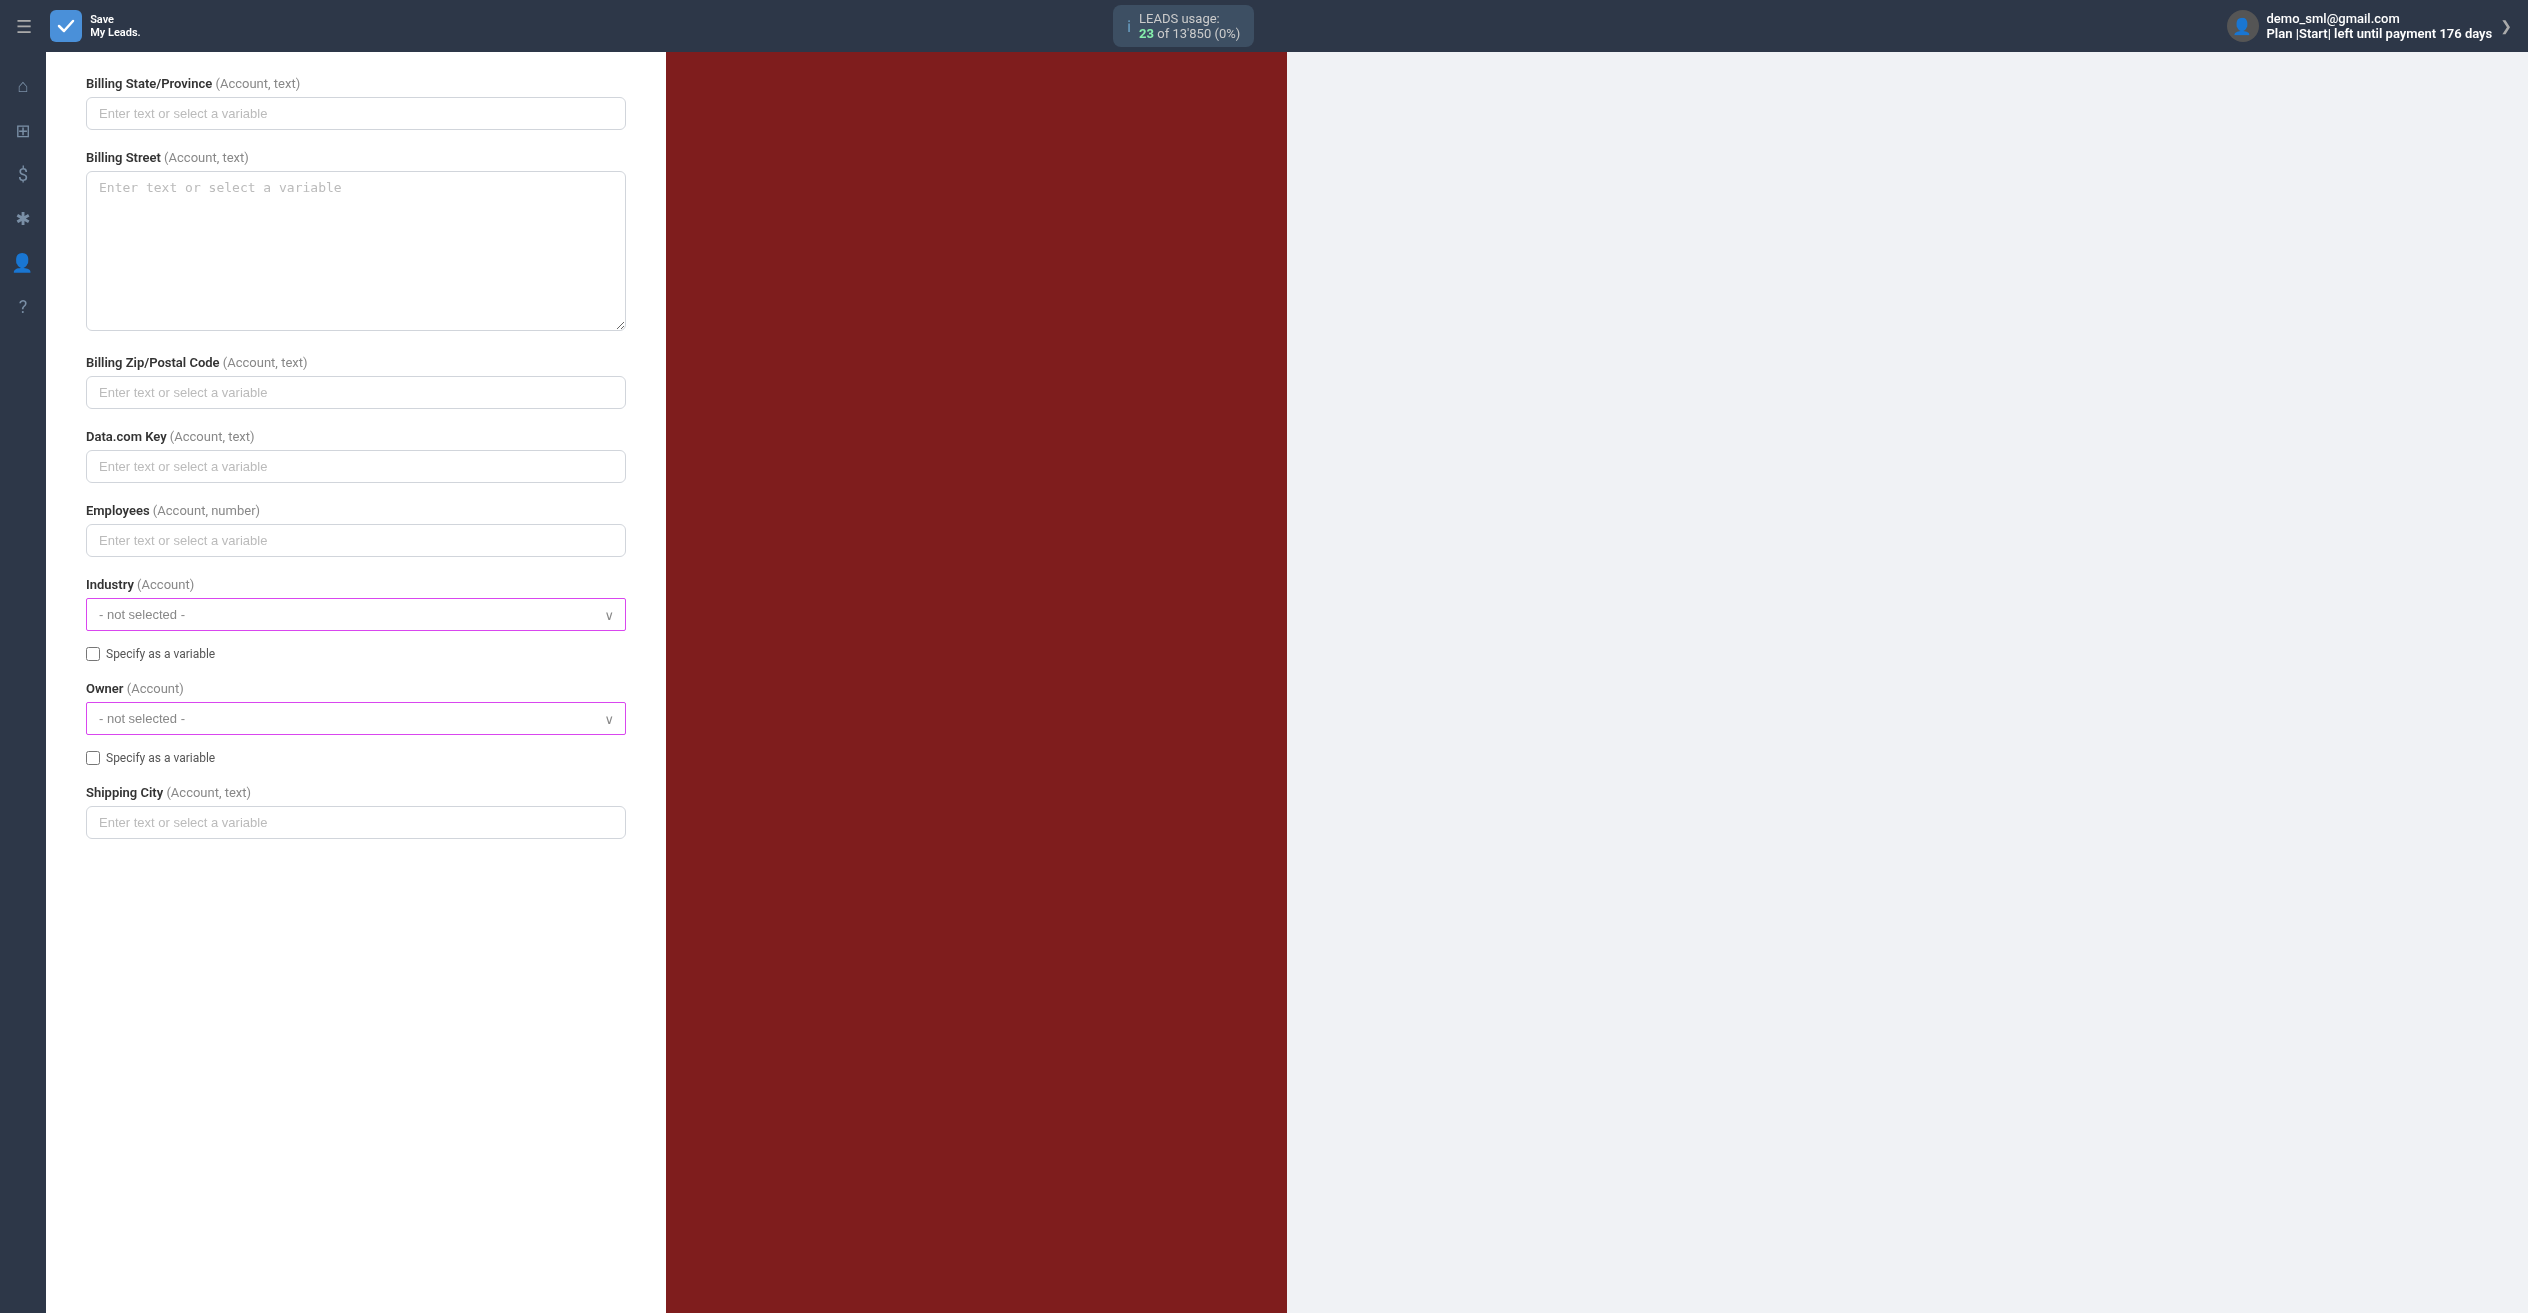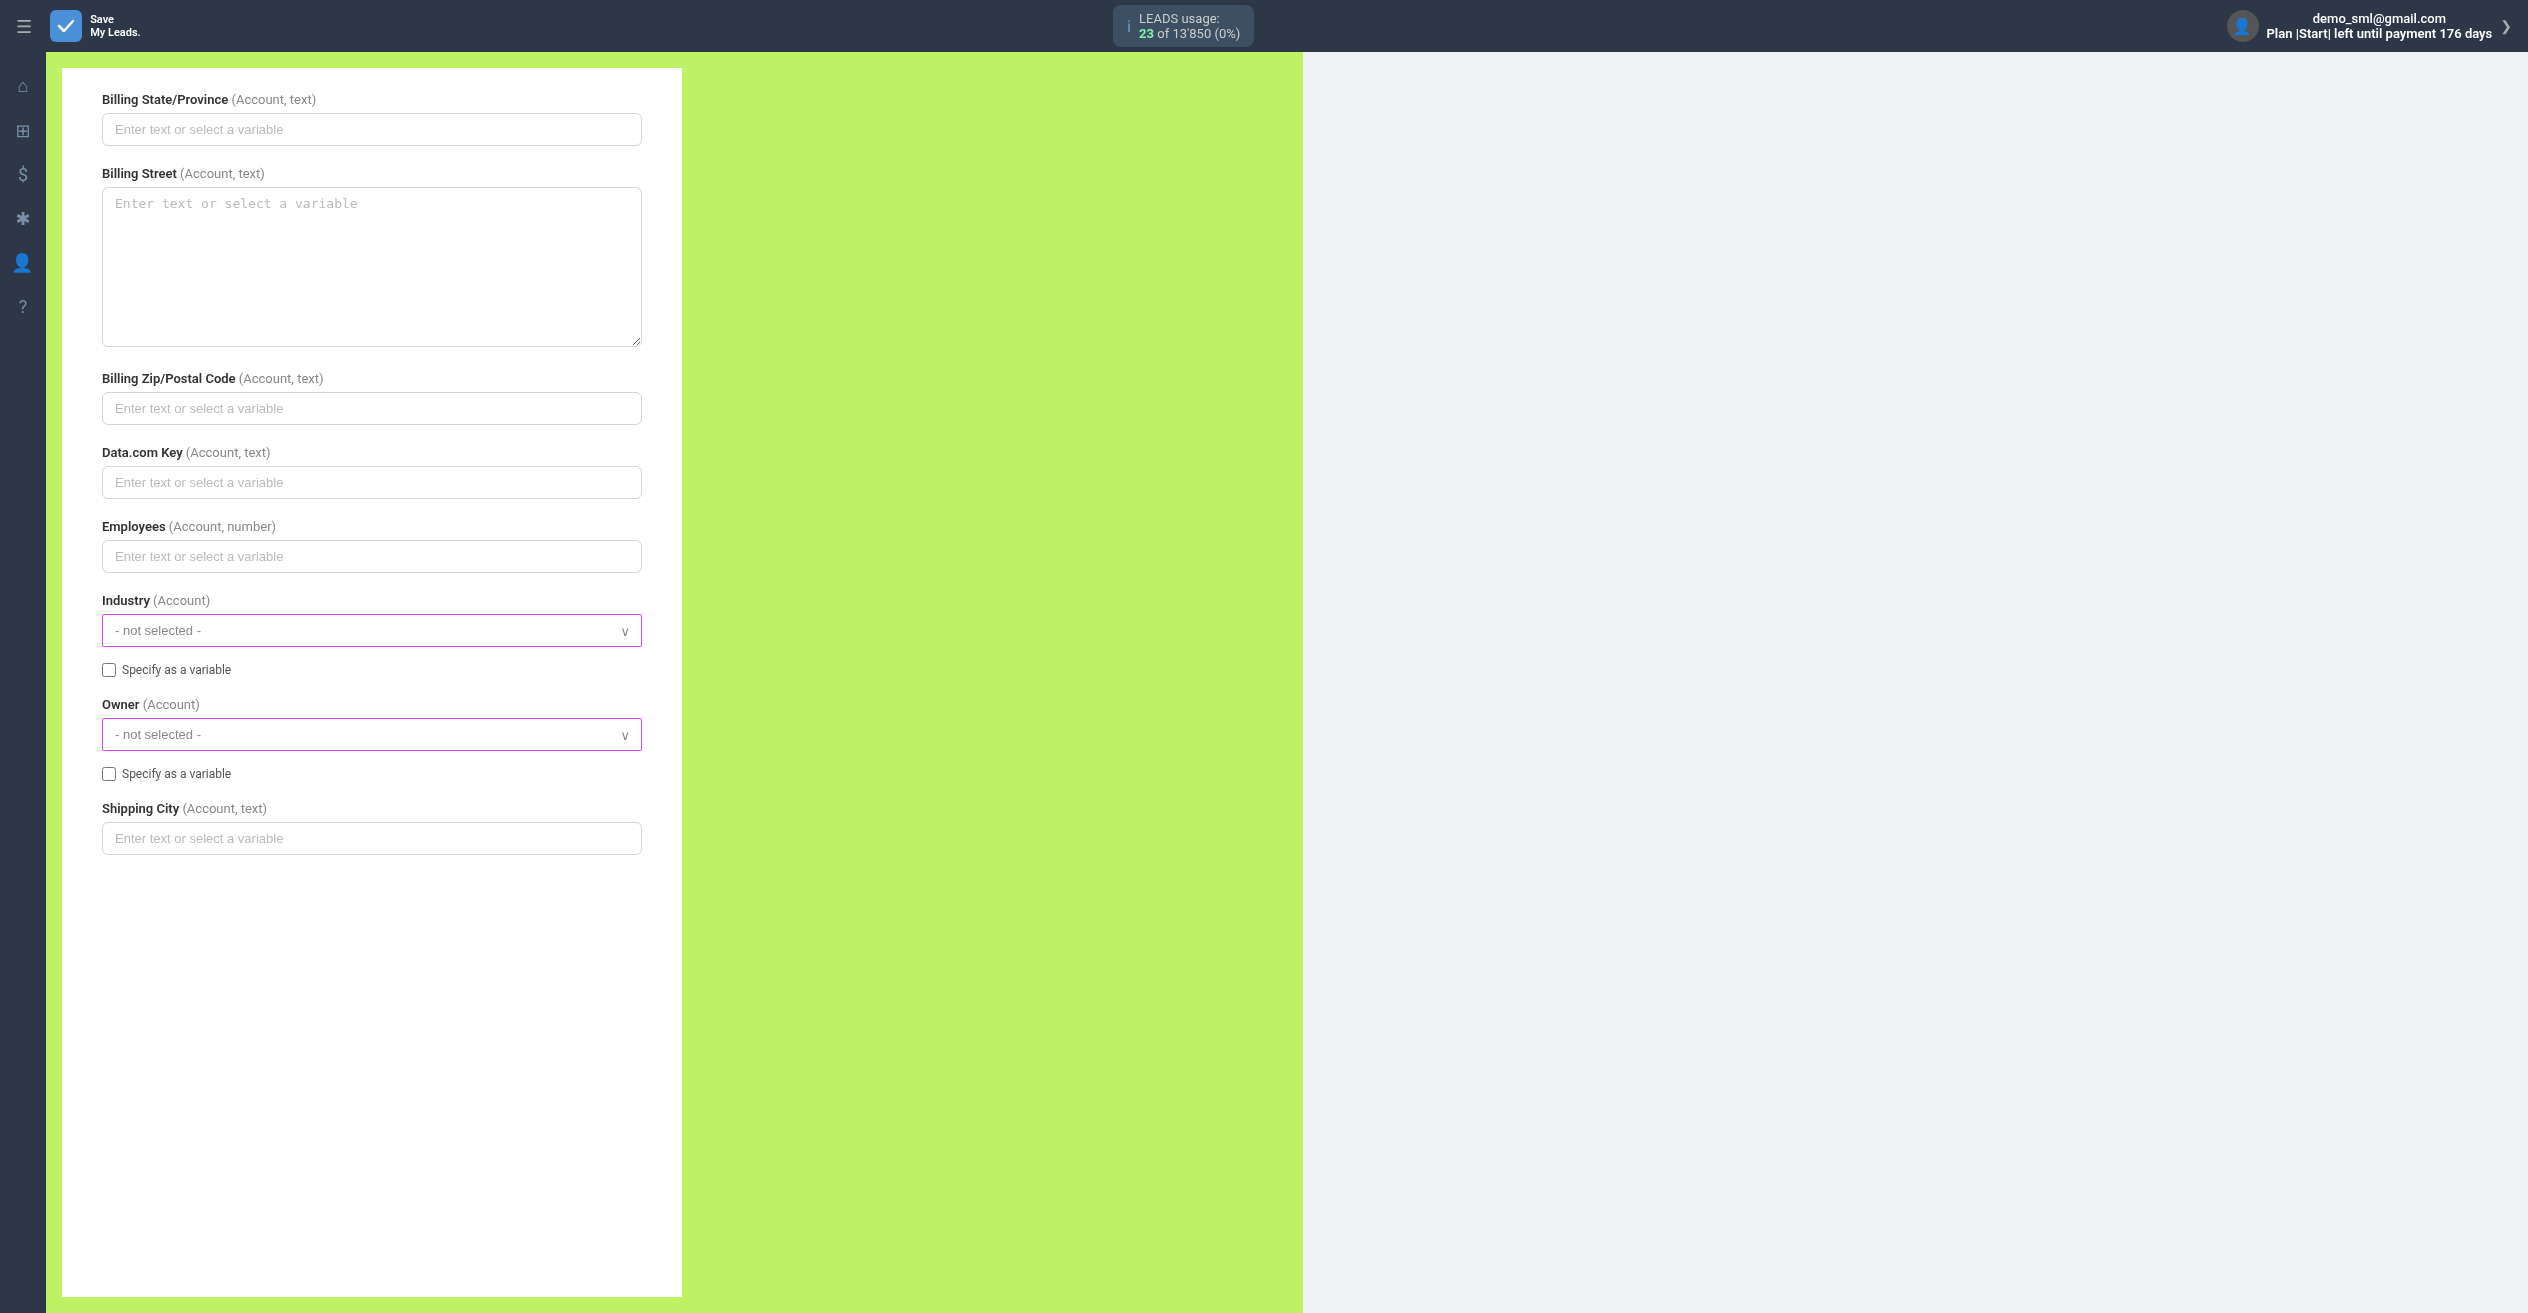--- a/index.html
+++ b/index.html
@@ -24,21 +24,21 @@
     .hamburger-icon { color: #aaa; font-size: 18px; cursor: pointer; margin-right: 8px; }
 
     .header-center { display: flex; align-items: center; gap: 8px; background: #3d4f63; border-radius: 8px; padding: 6px 14px; }
     .header-center .info-icon { color: #6ba3c8; font-size: 16px; }
     .leads-text { font-size: 13px; color: #ccc; }
     .leads-text span.highlight { color: #86efac; font-weight: 700; }
 
     .header-right { display: flex; align-items: center; gap: 8px; }
     .user-avatar { width: 32px; height: 32px; background: #555; border-radius: 50%; display: flex; align-items: center; justify-content: center; color: #ccc; font-size: 16px; }
     .user-info { font-size: 12px; color: #ccc; }
-    .user-info .email { color: white; font-weight: 500; font-size: 13px; text-align: center; }
+    .user-info .email { color: white; font-weight: 500; font-size: 13px; }
     .user-info .plan { color: #aaa; font-size: 13px; }
     .user-info .plan span { color: white; font-weight: 600; }
     .chevron-down { color: #aaa; font-size: 14px; }
 
     
     .main-layout { display: flex; flex: 1; overflow: hidden; }
 
     
     .sidebar {
       width: 46px;
@@ -56,22 +56,22 @@
       color: #7a8fa6;
       font-size: 18px;
       border-radius: 6px;
       cursor: pointer;
     }
 
     
     .content-area {
       flex: 1;
       overflow-y: auto;
-      background: #bef264;
-      padding: 16px;
+      background: #7f1d1d;
+      padding: 0;
     }
 
     
     .form-panel {
       background: white;
       margin: 0;
       padding: 24px 40px;
       max-width: 620px;
       min-height: 100%;
     }

